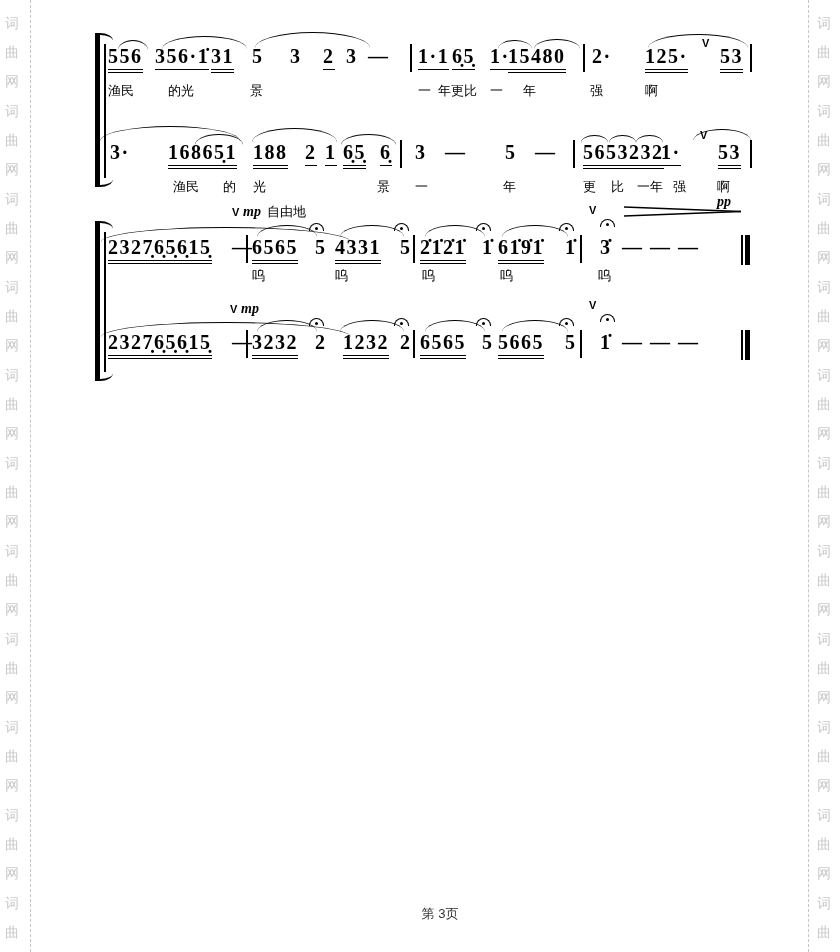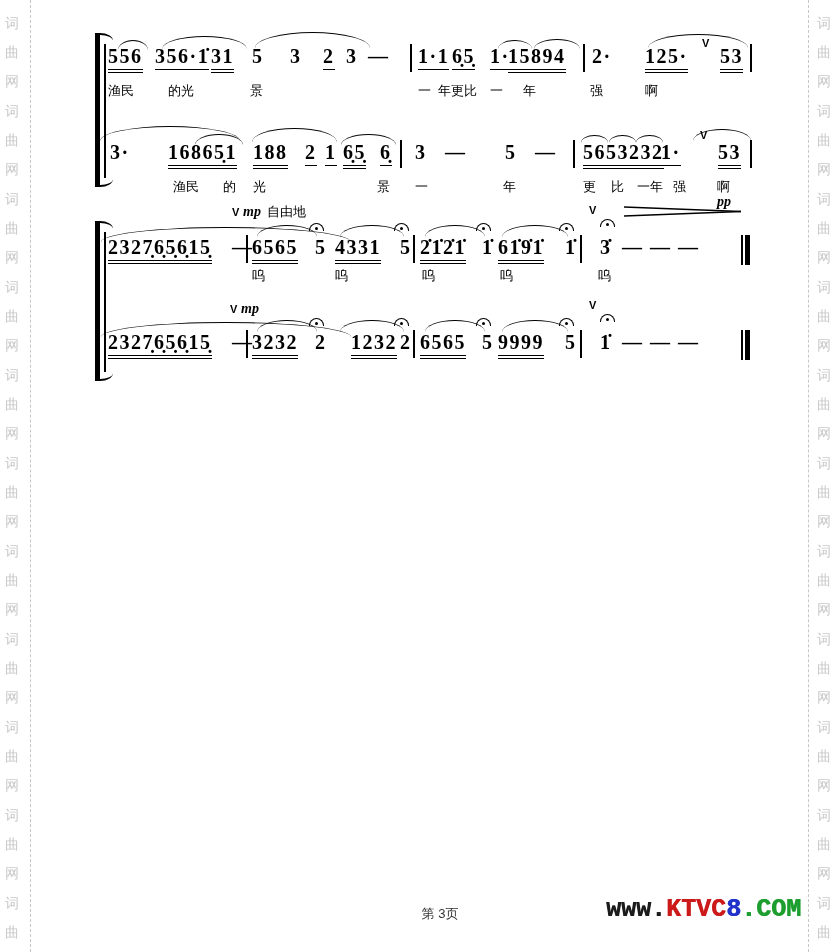--- a/index.html
+++ b/index.html
@@ -140,21 +140,21 @@
     <span class="note u2" style="left:116px;top:8px">31</span>
     <span class="note" style="left:157px;top:8px">5</span>
     <span class="note" style="left:195px;top:8px">3</span>
     <span class="note u1" style="left:228px;top:8px">2</span>
     <span class="note" style="left:251px;top:8px">3</span>
     <span class="note" style="left:273px;top:8px">—</span>
     <i class="bl" style="left:315px;top:6px"></i>
     <span class="note u1" style="left:323px;top:8px">1·1</span>
     <span class="note u1" style="left:357px;top:8px">6̣5̣</span>
     <span class="note u1" style="left:395px;top:8px">1·</span>
-    <span class="note u2" style="left:413px;top:8px">15894</span>
+    <span class="note u2" style="left:413px;top:8px">15480</span>
     <i class="bl" style="left:488px;top:6px"></i>
     <span class="note" style="left:497px;top:8px">2·</span>
     <span class="note u2" style="left:550px;top:8px">125·</span>
     <span class="breath" style="left:607px;top:0px">V</span>
     <span class="note u2" style="left:625px;top:8px">53</span>
     <i class="bl" style="left:655px;top:6px"></i>
 
     <span class="lyr" style="left:13px;top:46px">渔民</span>
     <span class="lyr" style="left:73px;top:46px">的光</span>
     <span class="lyr" style="left:155px;top:46px">景</span>
@@ -270,33 +270,30 @@
     <i class="fermata" style="left:381px;top:20px"></i>
     <i class="fermata" style="left:464px;top:20px"></i>
     <span class="breath" style="left:494px;top:2px">V</span>
     <i class="fermata" style="left:505px;top:16px"></i>
 
     <span class="note u2" style="left:13px;top:34px">2327̣6̣5̣6̣15̣</span>
     <span class="note" style="left:137px;top:34px">—</span>
     <i class="bl" style="left:151px;top:32px"></i>
     <span class="note u2" style="left:157px;top:34px">3232</span>
     <span class="note" style="left:220px;top:34px">2</span>
-    <span class="note u2" style="left:256px;top:34px">1232</span>
+    <span class="note u2" style="left:248px;top:34px">1232</span>
     <span class="note" style="left:305px;top:34px">2</span>
     <i class="bl" style="left:318px;top:32px"></i>
     <span class="note u2" style="left:325px;top:34px">6565</span>
     <span class="note" style="left:387px;top:34px">5</span>
-    <span class="note u2" style="left:403px;top:34px">9999</span>
+    <span class="note u2" style="left:403px;top:34px">5665</span>
     <span class="note" style="left:470px;top:34px">5</span>
     <i class="bl" style="left:485px;top:32px"></i>
     <span class="note" style="left:505px;top:34px">1̇</span>
     <span class="note" style="left:527px;top:34px">—</span>
     <span class="note" style="left:555px;top:34px">—</span>
     <span class="note" style="left:583px;top:34px">—</span>
     <i class="blf" style="left:650px;top:32px"></i>
   </div>
 
   <div class="pageno">第 3页</div>
-  <div class="sitelogo">
-    <span id="logo1" style="color: rgb(27, 27, 27);">www.</span><span id="logo2" style="color: rgb(204, 26, 26);">KTVC</span><span id="logo3" style="color: rgb(34, 51, 204);">8</span><span id="logo4" style="color: rgb(29, 158, 47);">.COM</span>
-  </div>
 
 </div>
 
 </body></html>

